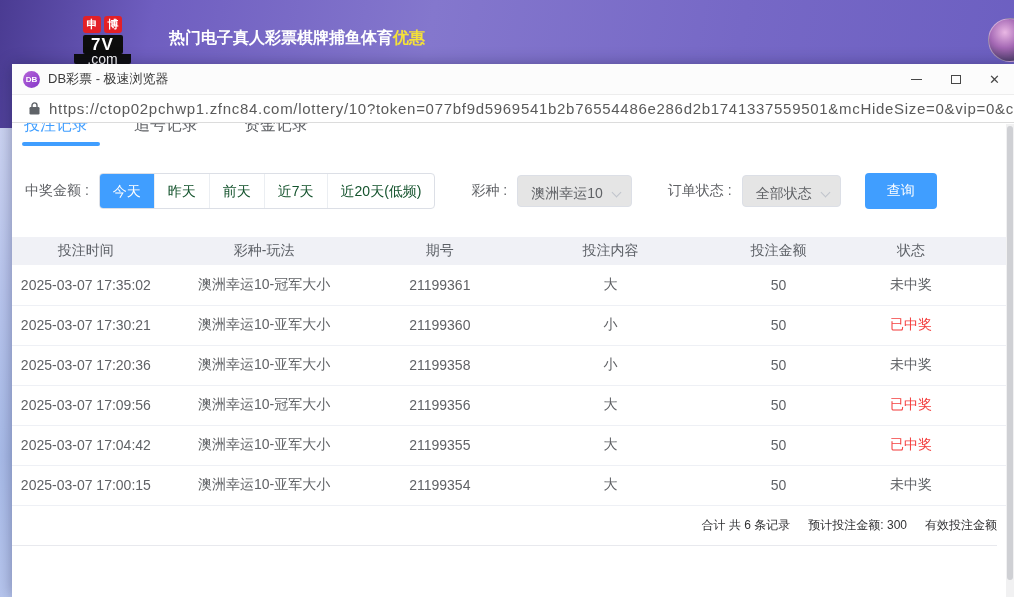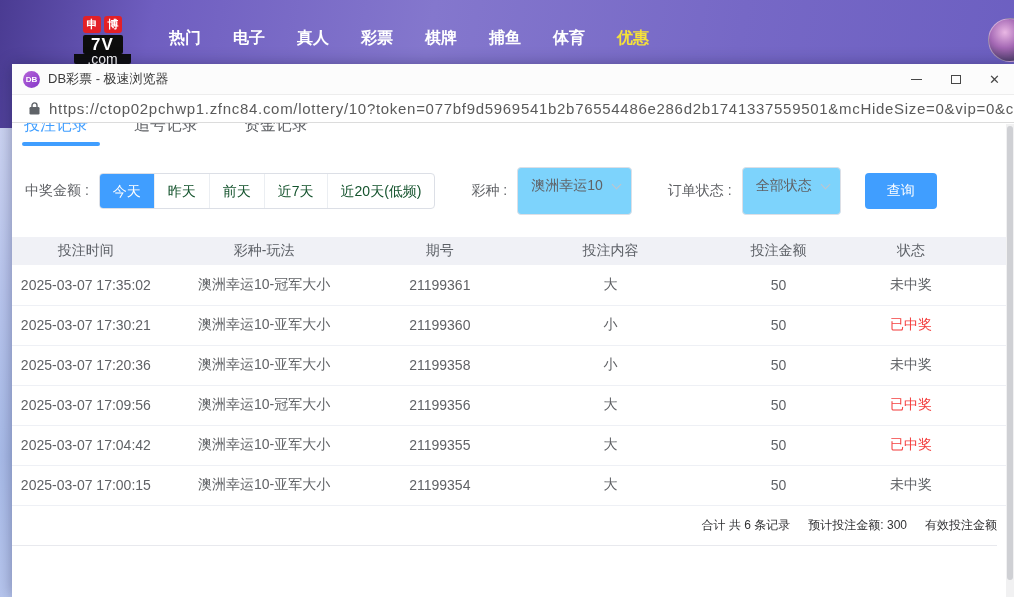--- a/index.html
+++ b/index.html
@@ -11,21 +11,21 @@
     background:linear-gradient(100deg,#4a3b92 0%,#6f5ec0 15%,#8477cd 42%,#7668c6 72%,#6c5fc1 100%); }
   .nav-inner { display:flex; align-items:center; height:76px; padding-left:74px; }
   .logo { display:flex; flex-direction:column; align-items:center; margin-right:38px; margin-top:4px; }
   .logo-row1 { display:flex; gap:3px; margin-bottom:2px; }
   .logo-badge { width:18px; height:17px; background:#e32028; color:#fff; border-radius:3px;
     font-size:11px; font-weight:bold; display:flex; align-items:center; justify-content:center; }
   .logo-7v { background:#0d0d0d; color:#fff; width:40px; text-align:center; font-size:17px;
     font-weight:bold; letter-spacing:1px; border-radius:2px; line-height:19px; }
   .logo-com { background:#0d0d0d; color:#fff; width:57px; text-align:center; font-size:14px;
     font-weight:normal; line-height:10px; border-radius:0 0 2px 2px; }
-  .nav-items { display:flex; gap:32px; }
+  .nav-items { display:flex; }
   .nav-item { color:#fff; font-size:16px; font-weight:bold; cursor:pointer; white-space:nowrap; }
   .nav-item.active { color:#f5e139; }
   .nav-avatar { position:absolute; right:-18px; top:18px; width:44px; height:44px; border-radius:50%;
     background:radial-gradient(circle at 38% 32%, #e9b7e4 0%, #a468b4 40%, #53406e 75%, #352a4d 100%);
     border:1px solid rgba(255,255,255,.4); }
   .page-bg { position:absolute; left:0; top:128px; width:1014px; height:469px;
     background:linear-gradient(180deg,#ccd4f2 0%,#b9c6ee 35%,#a9bce9 70%,#b7c6ee 100%); }
 
   
   .browser-window { position:absolute; left:12px; top:64px; width:1002px; height:533px;
@@ -61,22 +61,22 @@
   .filters { margin-top:26px; display:flex; align-items:center; padding-left:13px;
     font-size:14px; color:#606266; height:36px; }
   .flabel { margin-right:10px; white-space:nowrap; }
   .btn-group { display:flex; border:1px solid #dcdfe6; border-radius:4px; background:#fff;
     height:36px; overflow:hidden; }
   .seg { padding:0 13px; line-height:34px; color:#14532d; cursor:pointer; white-space:nowrap;
     border-left:1px solid #ebeef2; }
   .seg:first-child { border-left:none; }
   .seg.active { background:#409eff; color:#fff; border-left:none; }
   .gap-lg { width:36px; flex:0 0 auto; }
-  .select { position:relative; height:48px; border:1px solid #dcdfe6; border-radius:4px;
-    background:#7dd3fc; line-height:34px; padding:0 28px 0 13px; color:#606266; cursor:pointer; white-space:nowrap; }
+  .select { position:relative; height:32px; border:1px solid #dcdfe6; border-radius:4px;
+    background:#e5e5e5; line-height:34px; padding:0 28px 0 13px; color:#606266; cursor:pointer; white-space:nowrap; }
   .chev { position:absolute; right:11px; top:13px; width:7px; height:7px;
     border-right:1.4px solid #c0c4cc; border-bottom:1.4px solid #c0c4cc; transform:rotate(45deg); }
   .search-btn { margin-left:24px; width:72px; height:36px; background:#409eff; color:#fff;
     border:none; border-radius:4px; font-size:14px; cursor:pointer;
     font-family:"Liberation Sans","DejaVu Sans",sans-serif; }
 
   
   table.records { margin-top:28px; width:1095px; border-collapse:collapse; table-layout:fixed; }
   .records th { height:28px; background:#f0f1f6; color:#5c6066; font-size:14px;
     font-weight:normal; text-align:center; }

